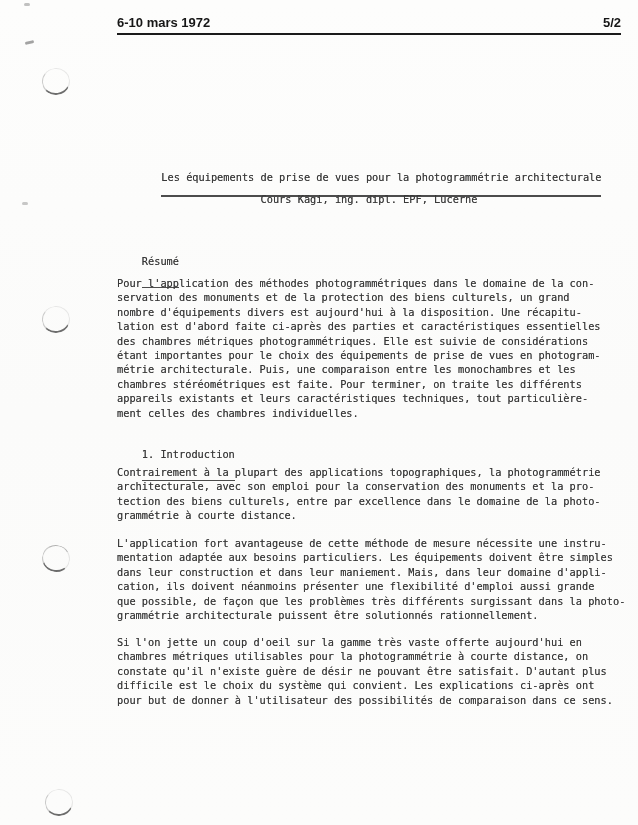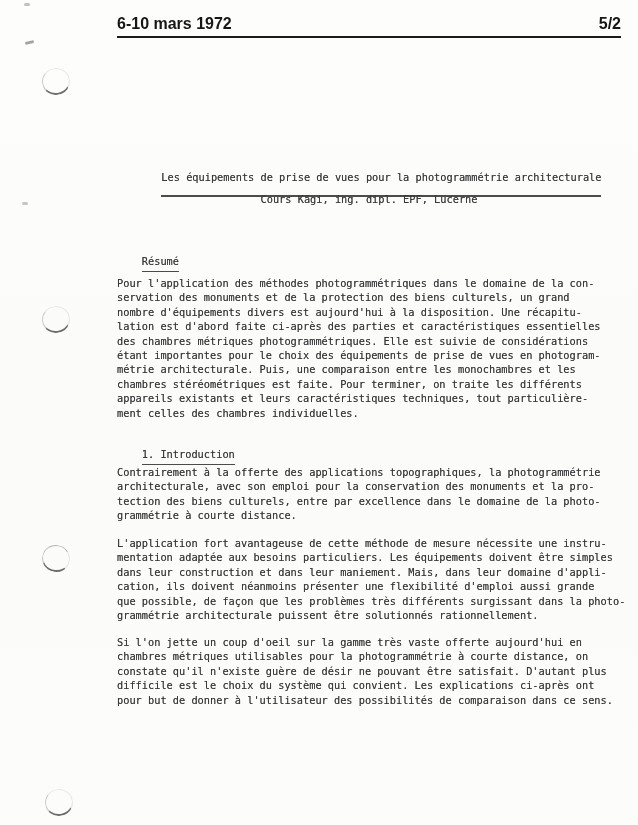--- a/index.html
+++ b/index.html
@@ -20,21 +20,21 @@
     font-family:"Liberation Sans",sans-serif;
     color:#161616;
   }
   .header-title{
     font-size:13.2px;font-weight:bold;letter-spacing:-0.2px;
     white-space:nowrap;
   }
   .header-row{
     display:flex;justify-content:space-between;align-items:baseline;
     margin-top:2px;
-    font-size:16px;font-weight:bold;gap:34px;
+    font-size:13px;font-weight:bold;gap:34px;
   }
   .header-rule{
     margin-top:3px;height:0;
     border-top:2px solid #1b1b1b;
   }
   
   .tw{
     position:absolute;left:117px;width:521px;
     font-size:10.3px;line-height:14.4px;
     color:#383838;
@@ -44,21 +44,21 @@
   .doc-title{top:156px;text-align:center;width:504px;}
   .doc-title .u{
     display:inline-block;
     border-bottom:2px solid rgba(45,45,45,0.85);
     padding-bottom:10px;
   }
   .author{top:192px;text-align:center;width:504px;}
   .heading .u{
     display:inline-block;
     border-bottom:1.4px solid rgba(55,55,55,0.9);
-    padding-bottom:2px;
+    padding-bottom:18px;
   }
   .heading-resume{top:240px;}
   .para-1{top:276px;}
   .heading-intro{top:433px;}
   .para-2{top:465px;}
   .para-3{top:536px;}
   .para-4{top:635px;}
   
   .punch{
     position:absolute;
@@ -117,21 +117,21 @@
 des chambres métriques photogrammétriques. Elle est suivie de considérations
 étant importantes pour le choix des équipements de prise de vues en photogram-
 métrie architecturale. Puis, une comparaison entre les monochambres et les
 chambres stéréométriques est faite. Pour terminer, on traite les différents
 appareils existants et leurs caractéristiques techniques, tout particulière-
 ment celles des chambres individuelles.</div>
 
   <div class="tw heading heading-intro">
     <span class="u">1. Introduction</span>
   </div>
-  <div class="tw para-2">Contrairement à la offerte des applications topographiques, la photogrammétrie
+  <div class="tw para-2">Contrairement à la plupart des applications topographiques, la photogrammétrie
 architecturale, avec son emploi pour la conservation des monuments et la pro-
 tection des biens culturels, entre par excellence dans le domaine de la photo-
 grammétrie à courte distance.</div>
   <div class="tw para-3">L'application fort avantageuse de cette méthode de mesure nécessite une instru-
 mentation adaptée aux besoins particuliers. Les équipements doivent être simples
 dans leur construction et dans leur maniement. Mais, dans leur domaine d'appli-
 cation, ils doivent néanmoins présenter une flexibilité d'emploi aussi grande
 que possible, de façon que les problèmes très différents surgissant dans la photo-
 grammétrie architecturale puissent être solutionnés rationnellement.</div>
   <div class="tw para-4">Si l'on jette un coup d'oeil sur la gamme très vaste offerte aujourd'hui en

